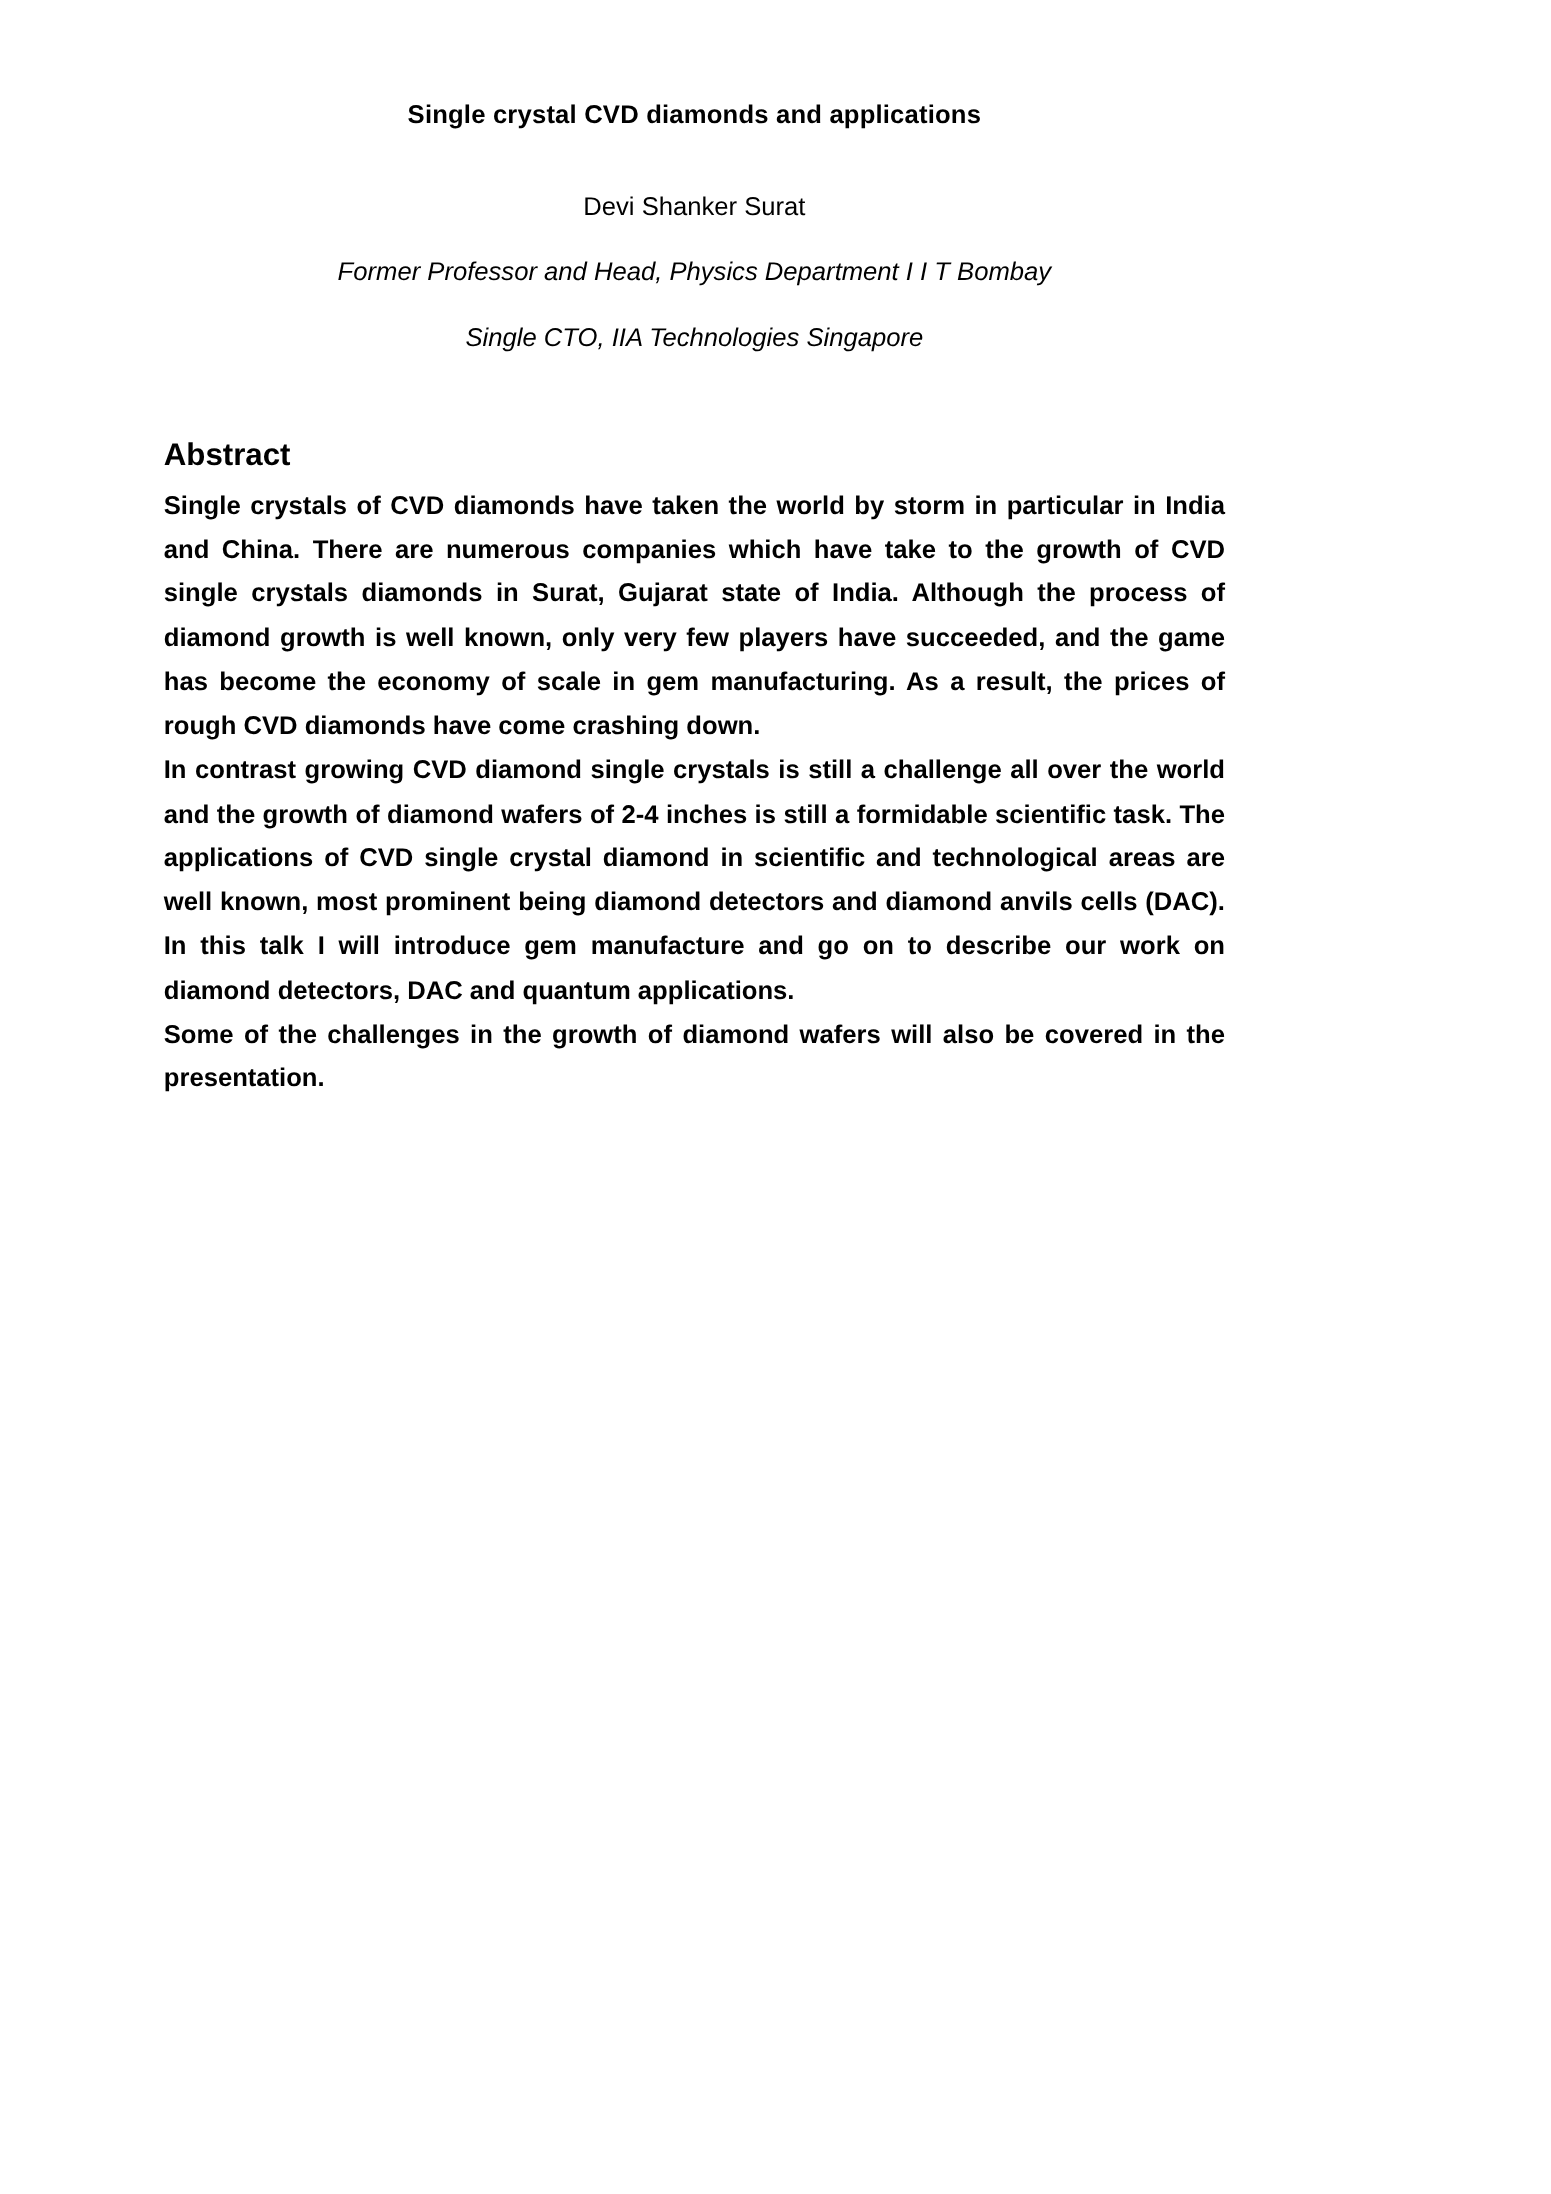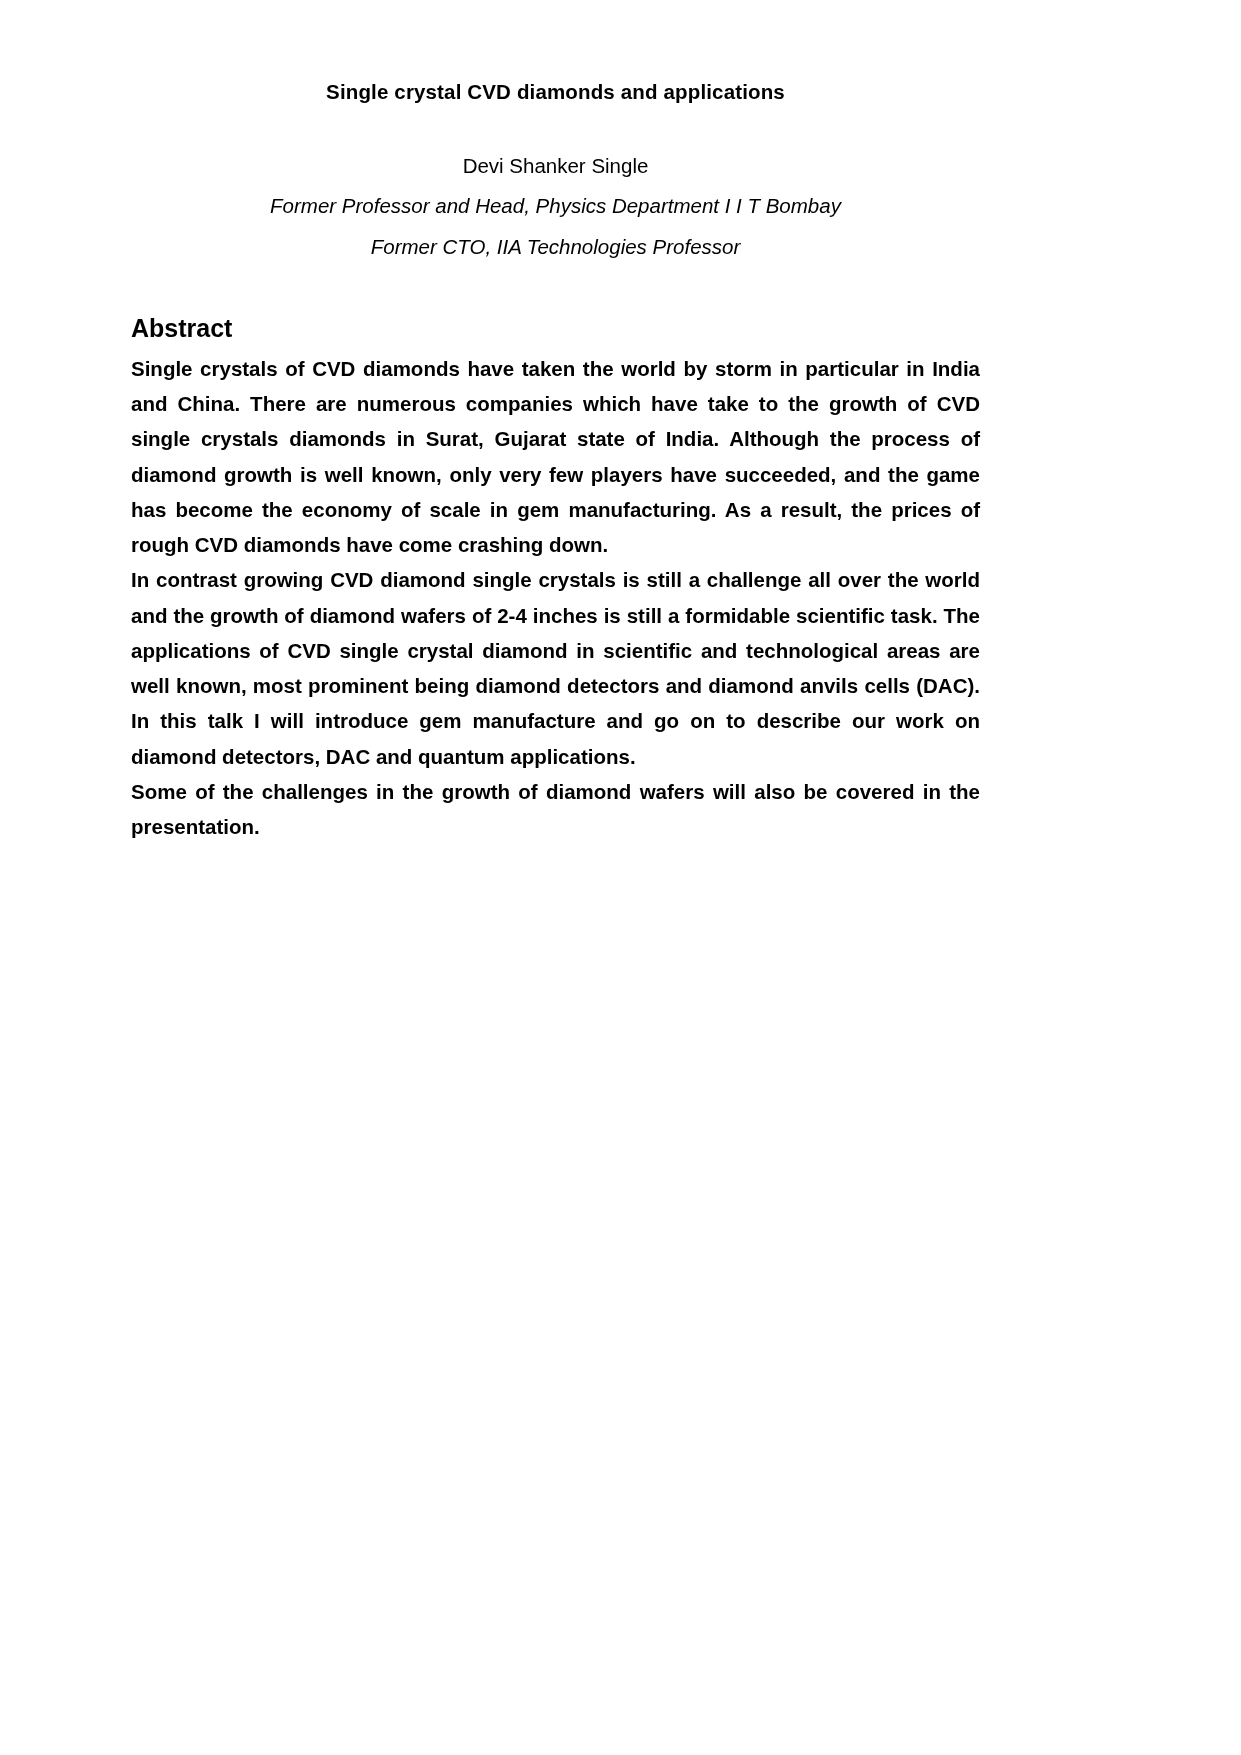--- a/index.html
+++ b/index.html
@@ -43,21 +43,21 @@
   }
   .author-name {
     font-size: 20.5px;
     line-height: 1.78;
     margin: 0;
   }
   .affiliation {
     font-size: 20.5px;
     font-style: italic;
     line-height: 1.78;
-    margin: 4px;
+    margin: 16px;
   }
   .abstract-heading {
     margin: 0;
     padding-top: 38px;
     font-size: 25px;
     font-weight: bold;
     text-align: left;
     line-height: 1.75;
   }
   .para {
@@ -72,23 +72,23 @@
 </style>
 </head>
 <body>
 
 <div class="page">
   <div class="content">
 
     <h1 class="doc-title">Single crystal CVD diamonds and applications</h1>
 
     <div class="author-block">
-      <p class="author-name">Devi Shanker Single</p>
+      <p class="author-name">Devi Shanker Surat</p>
       <p class="affiliation">Former Professor and Head, Physics Department I I T Bombay</p>
-      <p class="affiliation">Former CTO, IIA Technologies Professor</p>
+      <p class="affiliation">Single CTO, IIA Technologies Singapore</p>
     </div>
 
     <h2 class="abstract-heading">Abstract</h2>
 
     <p class="para">Single crystals of CVD diamonds have taken the world by storm in particular in India and China. There are numerous companies which have take to the growth of CVD single crystals diamonds in Surat, Gujarat state of India. Although the process of diamond growth is well known, only very few players have succeeded, and the game has become the economy of scale in gem manufacturing. As a result, the prices of rough CVD diamonds have come crashing down.</p>
 
     <p class="para">In contrast growing CVD diamond single crystals is still a challenge all over the world and the growth of diamond wafers of 2-4 inches is still a formidable scientific task. The applications of CVD single crystal diamond in scientific and technological areas are well known, most prominent being diamond detectors and diamond anvils cells (DAC). In this talk I will introduce gem manufacture and go on to describe our work on diamond detectors, DAC and quantum applications.</p>
 
     <p class="para">Some of the challenges in the growth of diamond wafers will also be covered in the presentation.</p>
 

